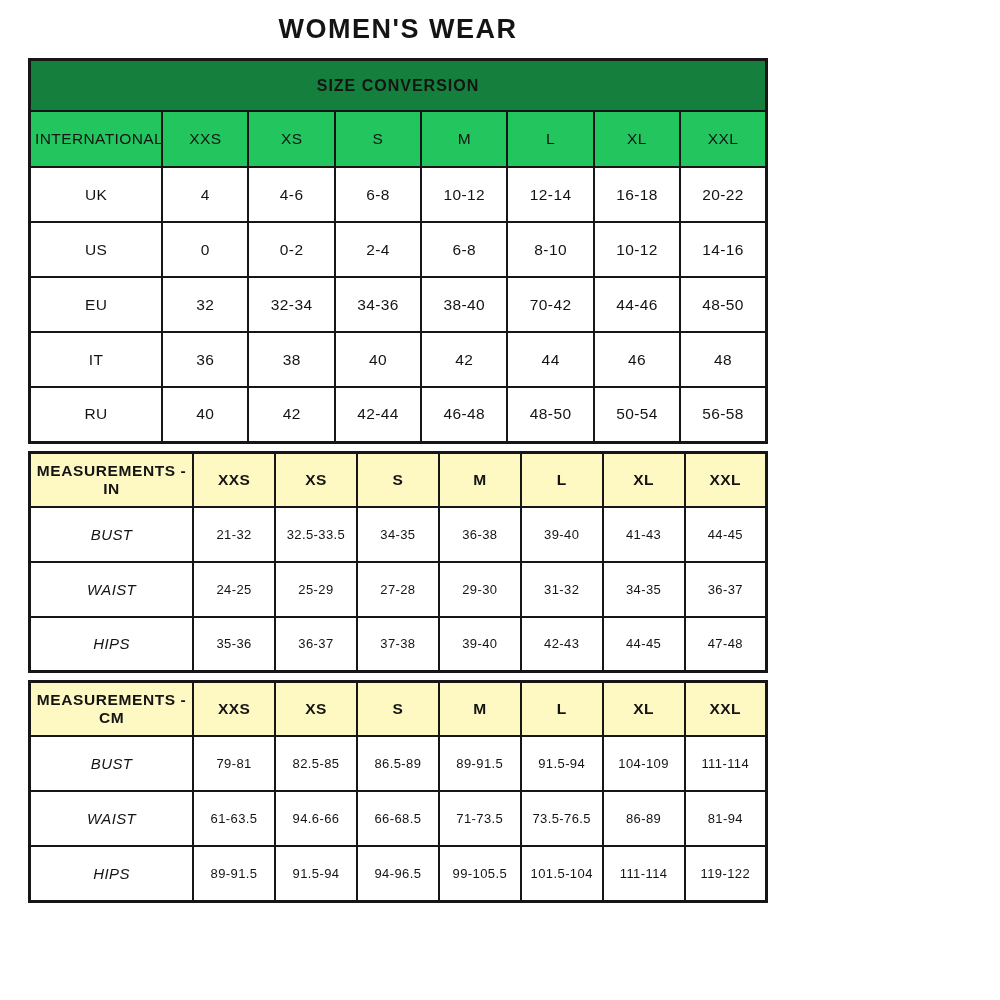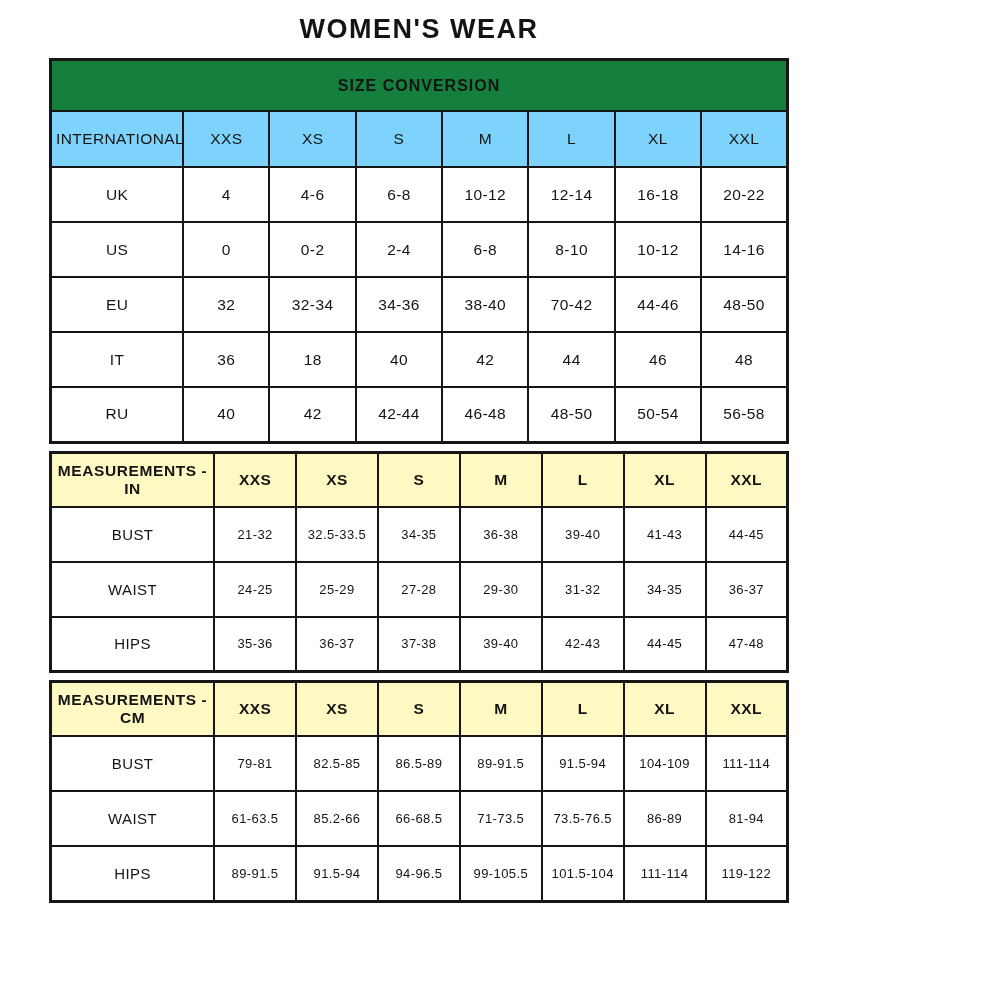--- a/index.html
+++ b/index.html
@@ -8,21 +8,20 @@
     background: #ffffff;
     width: 1000px;
     font-family: "Liberation Sans", "DejaVu Sans", sans-serif;
     color: #141414;
   }
   .sheet {
     box-sizing: border-box;
     width: 798px;
     height: 1000px;
     padding: 12px 30px 14px 28px;
-    margin-left: 21px;
   }
   .page-title {
     text-align: center;
     font-size: 27px;
     font-weight: bold;
     letter-spacing: 1.5px;
     margin: 2px 0 13px 0;
   }
   table {
     width: 100%;
@@ -48,38 +47,38 @@
   .tbl-conv .banner-row th {
     height: 49px;
     background: #15803d;
     font-weight: bold;
     font-size: 16px;
     letter-spacing: 1px;
   }
   .tbl-conv .header-row th {
     height: 54px;
     font-size: 15.5px;
-    background: #7dd3fc;
+    background: #22c55e;
   }
   .tbl-conv tbody tr { height: 55px; }
   .tbl-conv tbody th { font-size: 15.5px; }
   .tbl-conv tbody td { font-size: 15.5px; }
   
   .tbl-meas .header-row th {
     height: 52px;
     background: #fef9c3;
     font-weight: bold;
     font-size: 15.5px;
   }
   .tbl-meas .header-row th.corner {
     font-size: 15.5px;
     letter-spacing: 0.6px;
   }
   .tbl-meas tbody tr { height: 55px; }
-  .tbl-meas tbody th { font-size: 15px; }
+  .tbl-meas tbody th { font-size: 15px; font-style: italic; }
   .tbl-meas tbody td { font-size: 13px; }
   
   .tbl-conv col.label-col { width: 18%; }
   .tbl-meas col.label-col { width: 22.2%; }
 </style>
 </head>
 <body>
 
 <div class="sheet">
 
@@ -138,21 +137,21 @@
           <td>32-34</td>
           <td>34-36</td>
           <td>38-40</td>
           <td>70-42</td>
           <td>44-46</td>
           <td>48-50</td>
         </tr>
         <tr>
           <th>IT</th>
           <td>36</td>
-          <td>18</td>
+          <td>38</td>
           <td>40</td>
           <td>42</td>
           <td>44</td>
           <td>46</td>
           <td>48</td>
         </tr>
         <tr>
           <th>RU</th>
           <td>40</td>
           <td>42</td>
@@ -252,21 +251,21 @@
           <td>82.5-85</td>
           <td>86.5-89</td>
           <td>89-91.5</td>
           <td>91.5-94</td>
           <td>104-109</td>
           <td>111-114</td>
         </tr>
         <tr>
           <th>WAIST</th>
           <td>61-63.5</td>
-          <td>85.2-66</td>
+          <td>94.6-66</td>
           <td>66-68.5</td>
           <td>71-73.5</td>
           <td>73.5-76.5</td>
           <td>86-89</td>
           <td>81-94</td>
         </tr>
         <tr>
           <th>HIPS</th>
           <td>89-91.5</td>
           <td>91.5-94</td>

